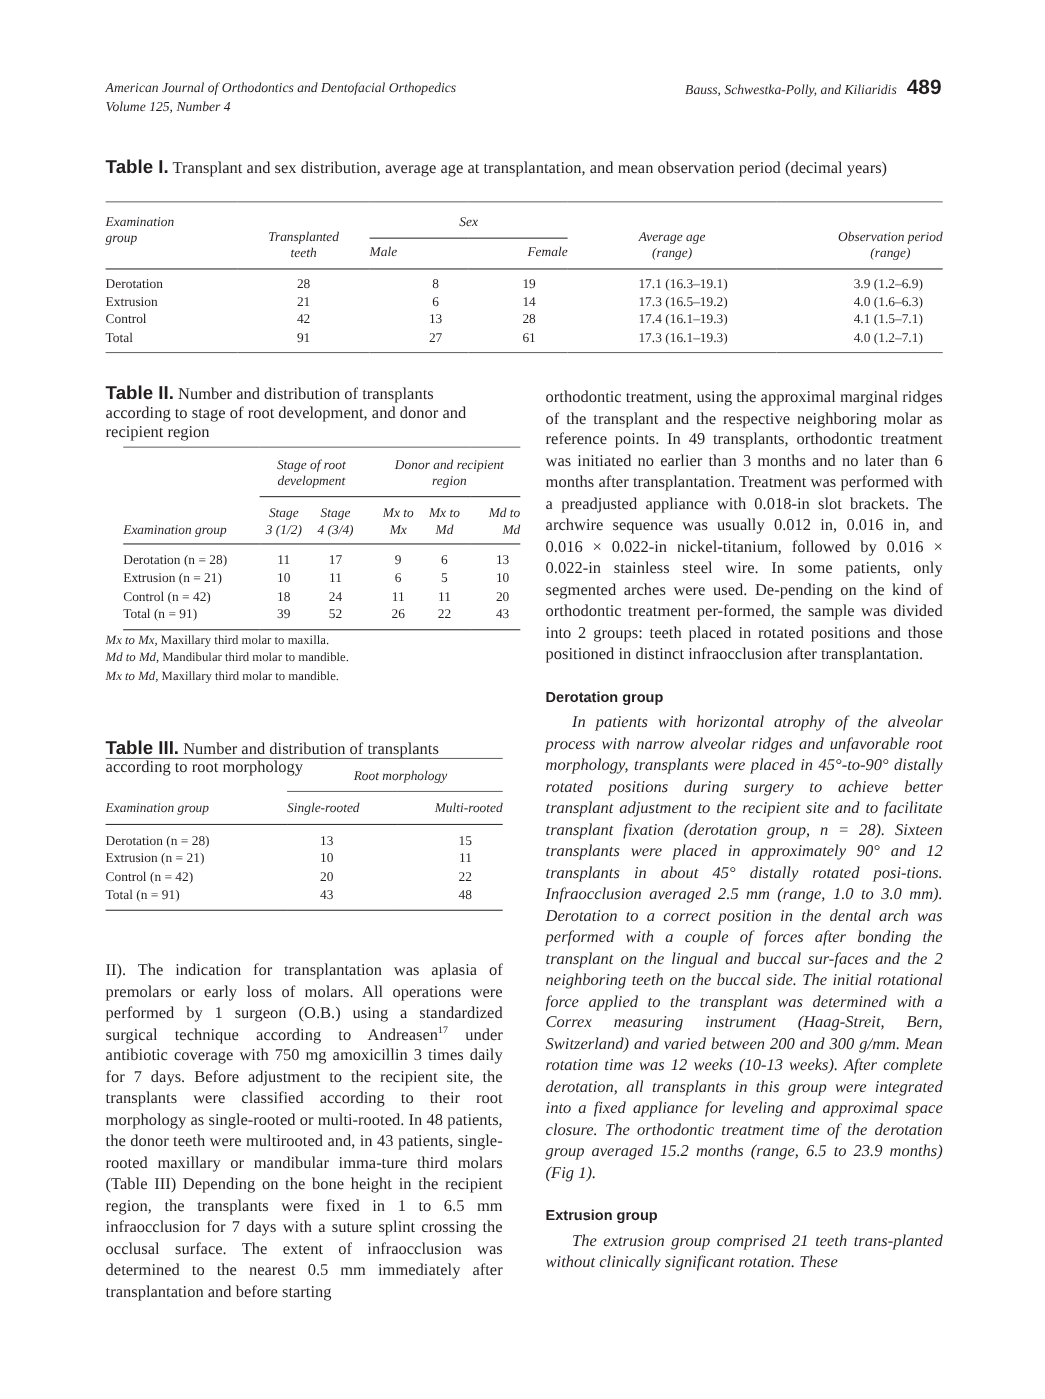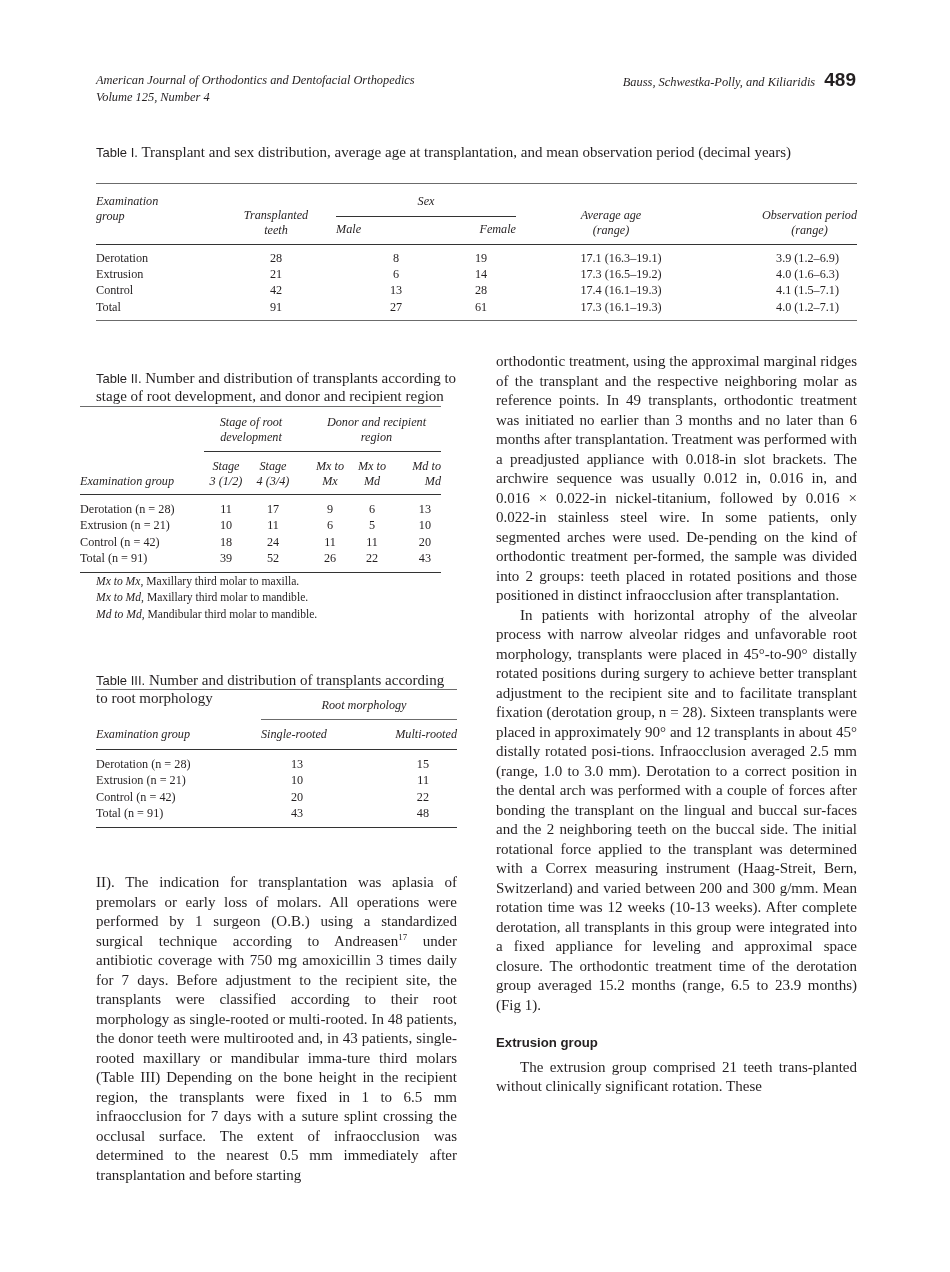--- a/index.html
+++ b/index.html
@@ -4,37 +4,37 @@
 <style>
   html, body { margin: 0; padding: 0; background: #ffffff; }
   body { width: 950px; height: 1272px; position: relative; overflow: hidden; color: #231f20;
          font-family: "Liberation Serif", serif; }
   .abs { position: absolute; }
   .hdr { font-style: italic; font-size: 12.4px; line-height: 16.5px; }
   .hdr-left { left: 96px; top: 72px; }
   .hdr-right { right: 94px; top: 72px; text-align: right; white-space: nowrap; }
   .pageno { font-family: "Liberation Sans", sans-serif; font-weight: bold; font-style: normal; font-size: 19px; margin-left: 6px; }
   .caption { font-size: 15px; line-height: 16.8px; }
-  .caption .lbl { font-family: "Liberation Sans", sans-serif; font-weight: normal; font-size: 13px; }
+  .caption .lbl { font-family: "Liberation Sans", sans-serif; font-weight: bold; font-size: 17px; }
   table { border-collapse: collapse; font-size: 12.2px; }
   td, th { padding: 0; font-weight: normal; }
   .it { font-style: italic; }
   .rule-top { border-top: 1.5px solid #6b6b6b; }
   .rule-mid { border-bottom: 1.5px solid #333; }
   .rule-bot { border-bottom: 1.5px solid #6b6b6b; margin-left: 36px; }
   
   #t1 { left: 96px; top: 183px; width: 761px; }
   #t1 th { font-style: italic; line-height: 15px; }
   #t1 td { line-height: 16.2px; }
   
-  #t2 { left: 80px; top: 406px; width: 361px; }
+  #t2 { left: 112px; top: 406px; width: 361px; }
   #t3 { left: 96px; top: 689px; width: 361px; }
   .col-body { font-size: 15px; line-height: 19.5px; text-align: justify; margin-top: 10px; }
   .col-body p { margin: 0; }
-  .indent { text-indent: 24px; }
+  .indent { text-indent: 24px; font-style: italic; }
   .sect { font-family: "Liberation Sans", sans-serif; font-weight: bold; font-size: 13.2px; }
   .notes { font-size: 11.6px; line-height: 16.3px; }
   .r { text-align: right; }
   .c { text-align: center; }
   .l { text-align: left; }
 </style>
 </head>
 <body>
 
 <div class="abs hdr hdr-left">
@@ -117,21 +117,21 @@
     <td class="l" style="padding-bottom:5px">Total</td>
     <td class="c" style="padding-bottom:5px">91</td>
     <td class="c" style="padding-left:30px; padding-bottom:5px">27</td>
     <td class="c" style="padding-left:20px; padding-bottom:5px">61</td>
     <td class="c" style="padding-left:20px; padding-bottom:5px">17.3 (16.1–19.3)</td>
     <td class="r" style="padding-right:18px; padding-bottom:5px">4.0 (1.2–7.1)</td>
   </tr>
 </tbody>
   </table>
 
-<div class="abs caption" style="left:96px; top:370px; width:361px;">
+<div class="abs caption" style="left:96px; top:350px; width:361px;">
   <span class="lbl">Table II.</span>
   <span>Number and distribution of transplants according to stage of root development, and donor and recipient region</span>
 </div>
 
 <table id="t2" class="abs">
   <colgroup>
     <col style="width:124px">
       <col style="width:44px">
       <col style="width:50px">
       <col style="width:50px">
@@ -206,22 +206,22 @@
     <td class="c" style="padding-bottom:6px">52</td>
     <td class="c" style="padding-left:14px; padding-bottom:6px">26</td>
     <td class="c" style="padding-bottom:6px">22</td>
     <td class="r" style="padding-right:10px; padding-bottom:6px">43</td>
   </tr>
 </tbody>
   </table>
 
 <div class="abs notes" style="left:96px; top:574px; width:361px;">
   <div><span class="it">Mx to Mx</span><span>, Maxillary third molar to maxilla.</span></div>
+  <div><span class="it">Md to Md</span><span>, Mandibular third molar to mandible.</span></div>
   <div><span class="it">Mx to Md</span><span>, Maxillary third molar to mandible.</span></div>
-  <div><span class="it">Md to Md</span><span>, Mandibular third molar to mandible.</span></div>
 </div>
 
 <div class="abs caption" style="left:96px; top:672px; width:361px;">
   <span class="lbl">Table III.</span>
   <span>Number and distribution of transplants according to root morphology</span>
 </div>
 
 <table id="t3" class="abs">
   <colgroup>
     <col style="width:165px">
@@ -263,16 +263,17 @@
   </tr>
 </tbody>
   </table>
 
 <div class="abs col-body" style="left:96px; top:863px; width:361px;">
   <p><span>II). The indication for transplantation was aplasia of premolars or early loss of molars. All operations were performed by 1 surgeon (O.B.) using a standardized surgical technique according to Andreasen</span><sup style="font-size:9px; line-height:0;">17</sup><span> under antibiotic coverage with 750 mg amoxicillin 3 times daily for 7 days. Before adjustment to the recipient site, the transplants were classified according to their root morphology as single-rooted or multi-rooted. In 48 patients, the donor teeth were multirooted and, in 43 patients, single-rooted maxillary or mandibular imma-ture third molars (Table III) Depending on the bone height in the recipient region, the transplants were fixed in 1 to 6.5 mm infraocclusion for 7 days with a suture splint crossing the occlusal surface. The extent of infraocclusion was determined to the nearest 0.5 mm immediately after transplantation and before starting</span></p>
 </div>
 
 <div class="abs col-body" style="left:496px; top:342px; width:361px;">
   <p>orthodontic treatment, using the approximal marginal ridges of the transplant and the respective neighboring molar as reference points. In 49 transplants, orthodontic treatment was initiated no earlier than 3 months and no later than 6 months after transplantation. Treatment was performed with a preadjusted appliance with 0.018-in slot brackets. The archwire sequence was usually 0.012 in, 0.016 in, and 0.016 × 0.022-in nickel-titanium, followed by 0.016 × 0.022-in stainless steel wire. In some patients, only segmented arches were used. De-pending on the kind of orthodontic treatment per-formed, the sample was divided into 2 groups: teeth placed in rotated positions and those positioned in distinct infraocclusion after transplantation.</p>
+  <div class="sect" style="margin-top:18px; margin-bottom:5px;">Derotation group</div>
   <p class="indent">In patients with horizontal atrophy of the alveolar process with narrow alveolar ridges and unfavorable root morphology, transplants were placed in 45°-to-90° distally rotated positions during surgery to achieve better transplant adjustment to the recipient site and to facilitate transplant fixation (derotation group, n = 28). Sixteen transplants were placed in approximately 90° and 12 transplants in about 45° distally rotated posi-tions. Infraocclusion averaged 2.5 mm (range, 1.0 to 3.0 mm). Derotation to a correct position in the dental arch was performed with a couple of forces after bonding the transplant on the lingual and buccal sur-faces and the 2 neighboring teeth on the buccal side. The initial rotational force applied to the transplant was determined with a Correx measuring instrument (Haag-Streit, Bern, Switzerland) and varied between 200 and 300 g/mm. Mean rotation time was 12 weeks (10-13 weeks). After complete derotation, all transplants in this group were integrated into a fixed appliance for leveling and approximal space closure. The orthodontic treatment time of the derotation group averaged 15.2 months (range, 6.5 to 23.9 months) (Fig 1).</p>
   <div class="sect" style="margin-top:18px; margin-bottom:5px;">Extrusion group</div>
   <p class="indent">The extrusion group comprised 21 teeth trans-planted without clinically significant rotation. These</p>
 </div>
 
 </body></html>

